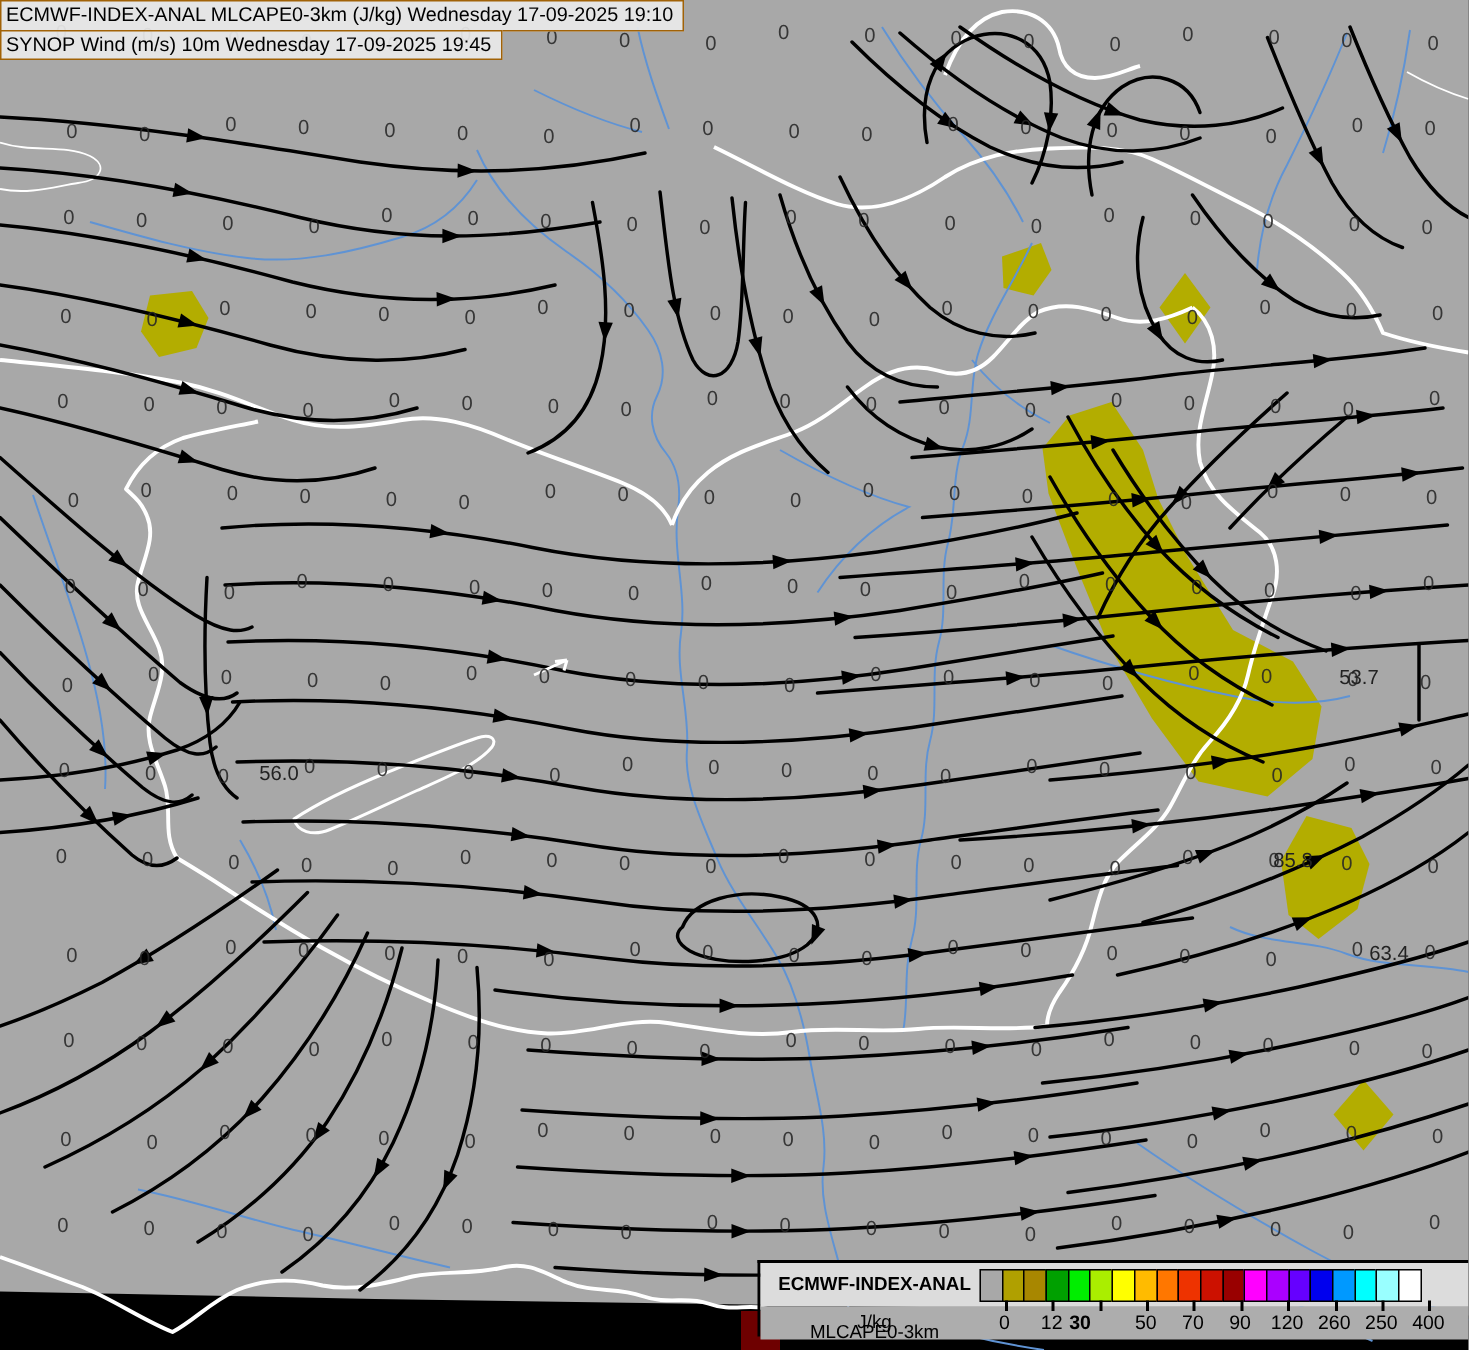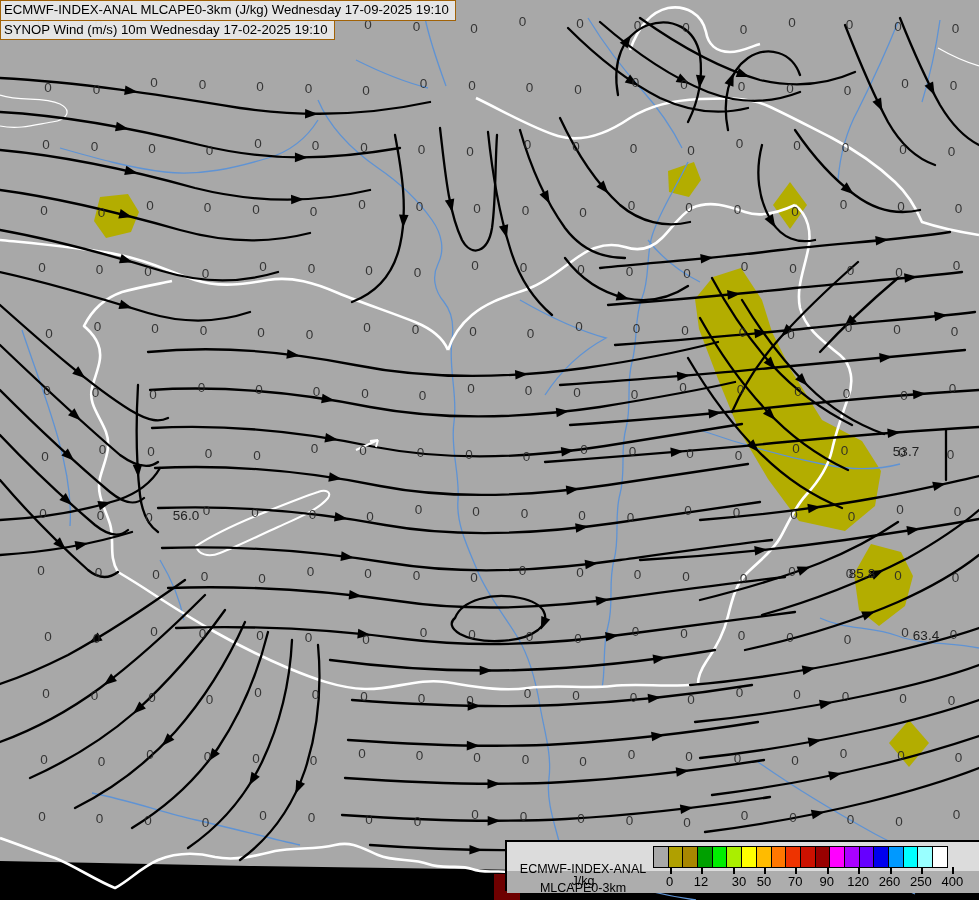--- a/index.html
+++ b/index.html
@@ -11,21 +11,21 @@
   .hline{display:table;border:1px solid #a16207;background:rgba(234,234,234,0.92);
          padding:1px 6px 2px 3px;font-size:13.2px;color:#000;line-height:15.5px;
          margin-top:-1px;white-space:nowrap;}
   .hline:first-child{margin-top:0;}
   
   #legend{position:absolute;left:505px;top:840px;width:474px;height:51px;z-index:4;
           border-left:2px solid #000;border-top:2px solid #000;box-sizing:border-box;}
   #lg-top{position:absolute;left:0;top:0;right:0;height:29px;background:#dcdcdc;}
   #lg-bottom{position:absolute;left:0;top:29px;right:0;height:22px;background:#adadad;}
   .lg-title{position:absolute;left:2px;width:148px;text-align:center;font-size:12.5px;color:#000;}
-  #lg-t1{top:20px;} #lg-t2{top:15px;margin-top:24px;} #lg-unit{top:32px;}
+  #lg-t1{top:7px;font-weight:bold;} #lg-t2{top:15px;margin-top:24px;} #lg-unit{top:32px;}
   #lg-bar{position:absolute;left:147px;top:4px;height:22px;display:flex;}
   .lg-box{width:15.7px;height:22px;border:1px solid #000;margin-left:-1px;box-sizing:border-box;}
   .lg-tick{position:absolute;top:25px;width:2px;height:7px;background:#000;}
   .lg-num{position:absolute;top:32px;width:40px;margin-left:-20px;text-align:center;
           font-size:13px;color:#000;}
   #maroon{position:absolute;left:494px;top:874px;width:26px;height:26px;background:#6e0000;z-index:3;}
 </style>
 </head>
 <body>
 
@@ -518,21 +518,21 @@
   <g id="valueLabels">
         <text x="186" y="520" fill="#222" font-size="13.5" font-family="&quot;Liberation Sans&quot;,sans-serif" text-anchor="middle">56.0</text>
         <text x="906" y="456" fill="#222" font-size="13.5" font-family="&quot;Liberation Sans&quot;,sans-serif" text-anchor="middle">53.7</text>
         <text x="862" y="578" fill="#222" font-size="13.5" font-family="&quot;Liberation Sans&quot;,sans-serif" text-anchor="middle">85.8</text>
         <text x="926" y="640" fill="#222" font-size="13.5" font-family="&quot;Liberation Sans&quot;,sans-serif" text-anchor="middle">63.4</text>
       </g>
 </svg>
 
 <div id="header">
   <div class="hline">ECMWF-INDEX-ANAL MLCAPE0-3km (J/kg) Wednesday 17-09-2025 19:10</div>
-  <div class="hline">SYNOP Wind (m/s) 10m Wednesday 17-02-2025 19:10</div>
+  <div class="hline">SYNOP Wind (m/s) 10m Wednesday 17-09-2025 19:45</div>
 </div>
 
 <div id="maroon"></div>
 
 <div id="legend">
   <div id="lg-top"></div>
   <div id="lg-bottom"></div>
   <div class="lg-title" id="lg-t1">ECMWF-INDEX-ANAL</div>
   <div class="lg-title" id="lg-t2">MLCAPE0-3km</div>
   <div class="lg-title" id="lg-unit">J/kg</div>
@@ -557,21 +557,21 @@
         <div class="lg-box" style="background: rgb(0, 255, 255);"></div>
         <div class="lg-box" style="background: rgb(153, 255, 255);"></div>
         <div class="lg-box" style="background: rgb(255, 255, 255);"></div>
       </div>
   <div id="lg-ticks">
         <div class="lg-tick" style="left: 162.7px;"></div>
         <div class="lg-num" style="left: 162.7px;">0</div>
         <div class="lg-tick" style="left: 194.1px;"></div>
         <div class="lg-num" style="left: 194.1px;">12</div>
         <div class="lg-tick" style="left: 225.5px;"></div>
-        <div class="lg-num" style="left: 232px;">30</div>
+        <div class="lg-num" style="left: 213px; font-weight: bold;">30</div>
         <div class="lg-tick" style="left: 256.9px;"></div>
         <div class="lg-num" style="left: 256.9px;">50</div>
         <div class="lg-tick" style="left: 288.3px;"></div>
         <div class="lg-num" style="left: 288.3px;">70</div>
         <div class="lg-tick" style="left: 319.7px;"></div>
         <div class="lg-num" style="left: 319.7px;">90</div>
         <div class="lg-tick" style="left: 351.1px;"></div>
         <div class="lg-num" style="left: 351.1px;">120</div>
         <div class="lg-tick" style="left: 382.5px;"></div>
         <div class="lg-num" style="left: 382.5px;">260</div>

